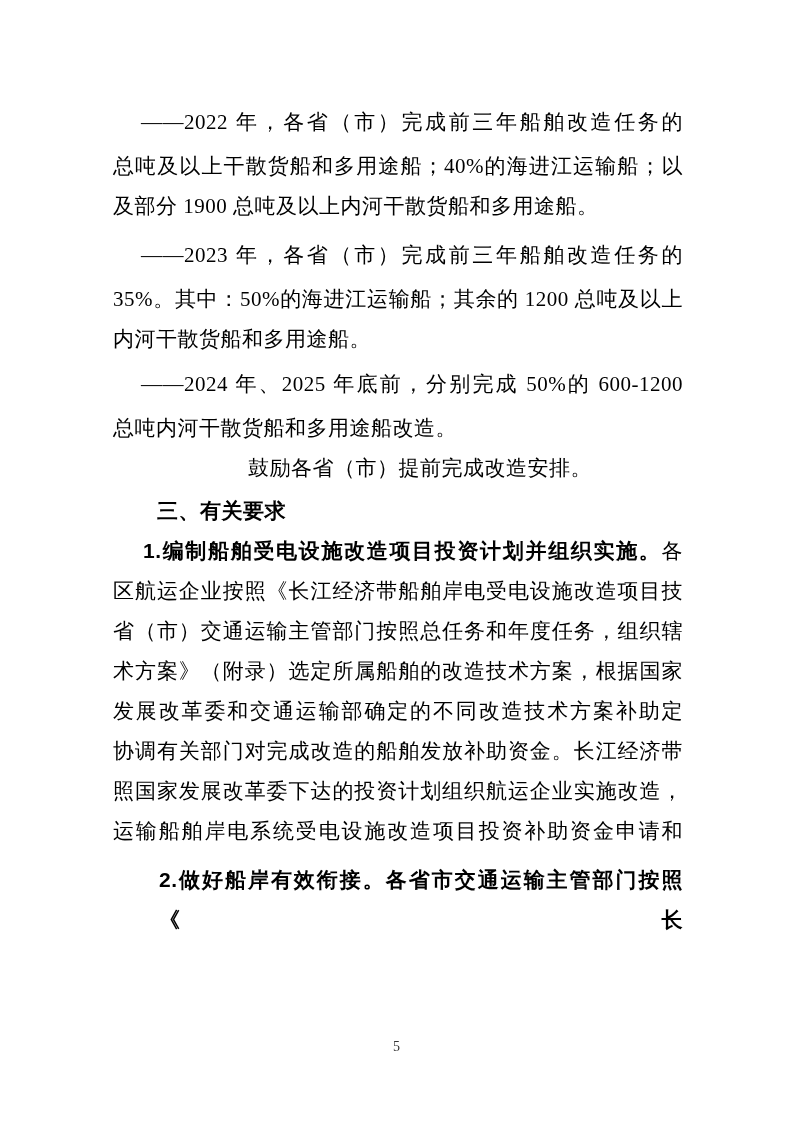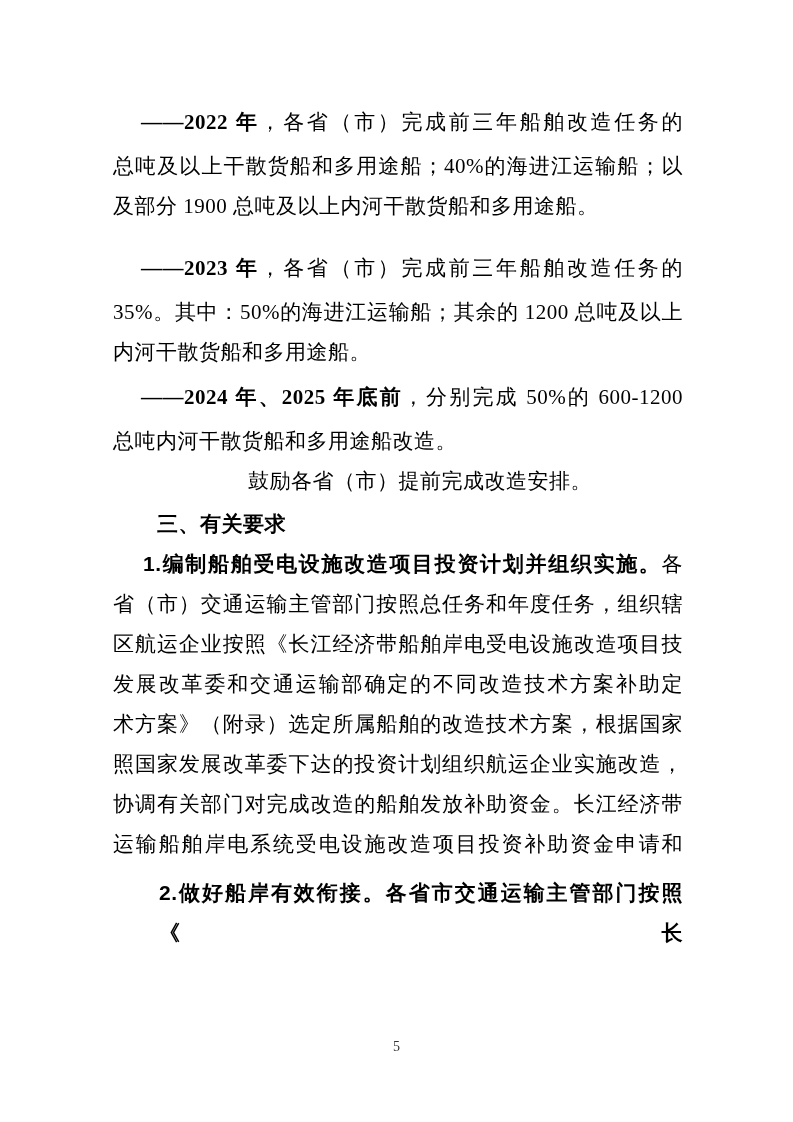--- a/index.html
+++ b/index.html
@@ -32,21 +32,21 @@
   
   .line.j {
     white-space: normal;
     text-align: justify;
     text-align-last: justify;
   }
   .seg-regular {
     font-weight: normal;
   }
   .seg-bold {
-    font-weight: bold;
+    font-weight: normal;
   }
   .seg-heiti {
     font-weight: bold;
     font-family: "Liberation Sans", "DejaVu Sans", sans-serif;
   }
   .footer {
     position: absolute;
     left: 0;
     top: 1038px;
     width: 100%;
@@ -58,31 +58,31 @@
   }
 </style>
 </head>
 <body>
 
 <div class="page">
   <div class="doc-body">
       <div class="line j" style="padding-left: 28px; margin-bottom: 4px;"><span class="seg-bold">——2022 年</span><span class="seg-regular">，各省（市）完成前三年船舶改造任务的</span></div>
       <div class="line j"><span class="seg-regular">总吨及以上干散货船和多用途船；40%的海进江运输船；以</span></div>
       <div class="line"><span class="seg-regular">及部分 1900 总吨及以上内河干散货船和多用途船。</span></div>
-      <div class="line j" style="padding-left: 28px; margin-top: 22px; margin-bottom: 4px;"><span class="seg-bold">——2023 年</span><span class="seg-regular">，各省（市）完成前三年船舶改造任务的</span></div>
+      <div class="line j" style="padding-left: 28px; margin-top: 9px; margin-bottom: 4px;"><span class="seg-bold">——2023 年</span><span class="seg-regular">，各省（市）完成前三年船舶改造任务的</span></div>
       <div class="line j"><span class="seg-regular">35%。其中：50%的海进江运输船；其余的 1200 总吨及以上</span></div>
       <div class="line"><span class="seg-regular">内河干散货船和多用途船。</span></div>
       <div class="line j" style="padding-left: 28px; margin-top: 5px; margin-bottom: 4px;"><span class="seg-bold">——2024 年、2025 年底前</span><span class="seg-regular">，分别完成 50%的 600-1200</span></div>
       <div class="line"><span class="seg-regular">总吨内河干散货船和多用途船改造。</span></div>
       <div class="line" style="padding-left: 44px; text-align: center;"><span class="seg-regular">鼓励各省（市）提前完成改造安排。</span></div>
       <div class="line" style="padding-left: 44px; margin-top: 3px;"><span class="seg-heiti">三、有关要求</span></div>
       <div class="line j" style="padding-left: 30px;"><span class="seg-heiti">1.编制船舶受电设施改造项目投资计划并组织实施。</span><span class="seg-regular">各</span></div>
+      <div class="line j"><span class="seg-regular">区航运企业按照《长江经济带船舶岸电受电设施改造项目技</span></div>
       <div class="line j"><span class="seg-regular">省（市）交通运输主管部门按照总任务和年度任务，组织辖</span></div>
-      <div class="line j"><span class="seg-regular">区航运企业按照《长江经济带船舶岸电受电设施改造项目技</span></div>
+      <div class="line j"><span class="seg-regular">术方案》（附录）选定所属船舶的改造技术方案，根据国家</span></div>
       <div class="line j"><span class="seg-regular">发展改革委和交通运输部确定的不同改造技术方案补助定</span></div>
-      <div class="line j"><span class="seg-regular">术方案》（附录）选定所属船舶的改造技术方案，根据国家</span></div>
+      <div class="line j"><span class="seg-regular">协调有关部门对完成改造的船舶发放补助资金。长江经济带</span></div>
       <div class="line j"><span class="seg-regular">照国家发展改革委下达的投资计划组织航运企业实施改造，</span></div>
-      <div class="line j"><span class="seg-regular">协调有关部门对完成改造的船舶发放补助资金。长江经济带</span></div>
       <div class="line j"><span class="seg-regular">运输船舶岸电系统受电设施改造项目投资补助资金申请和</span></div>
       <div class="line j" style="padding-left: 46px; margin-top: 9px;"><span class="seg-heiti">2.做好船岸有效衔接。各省市交通运输主管部门按照《长</span></div>
     </div>
   <div class="footer">5</div>
 </div>
 
 </body></html>

